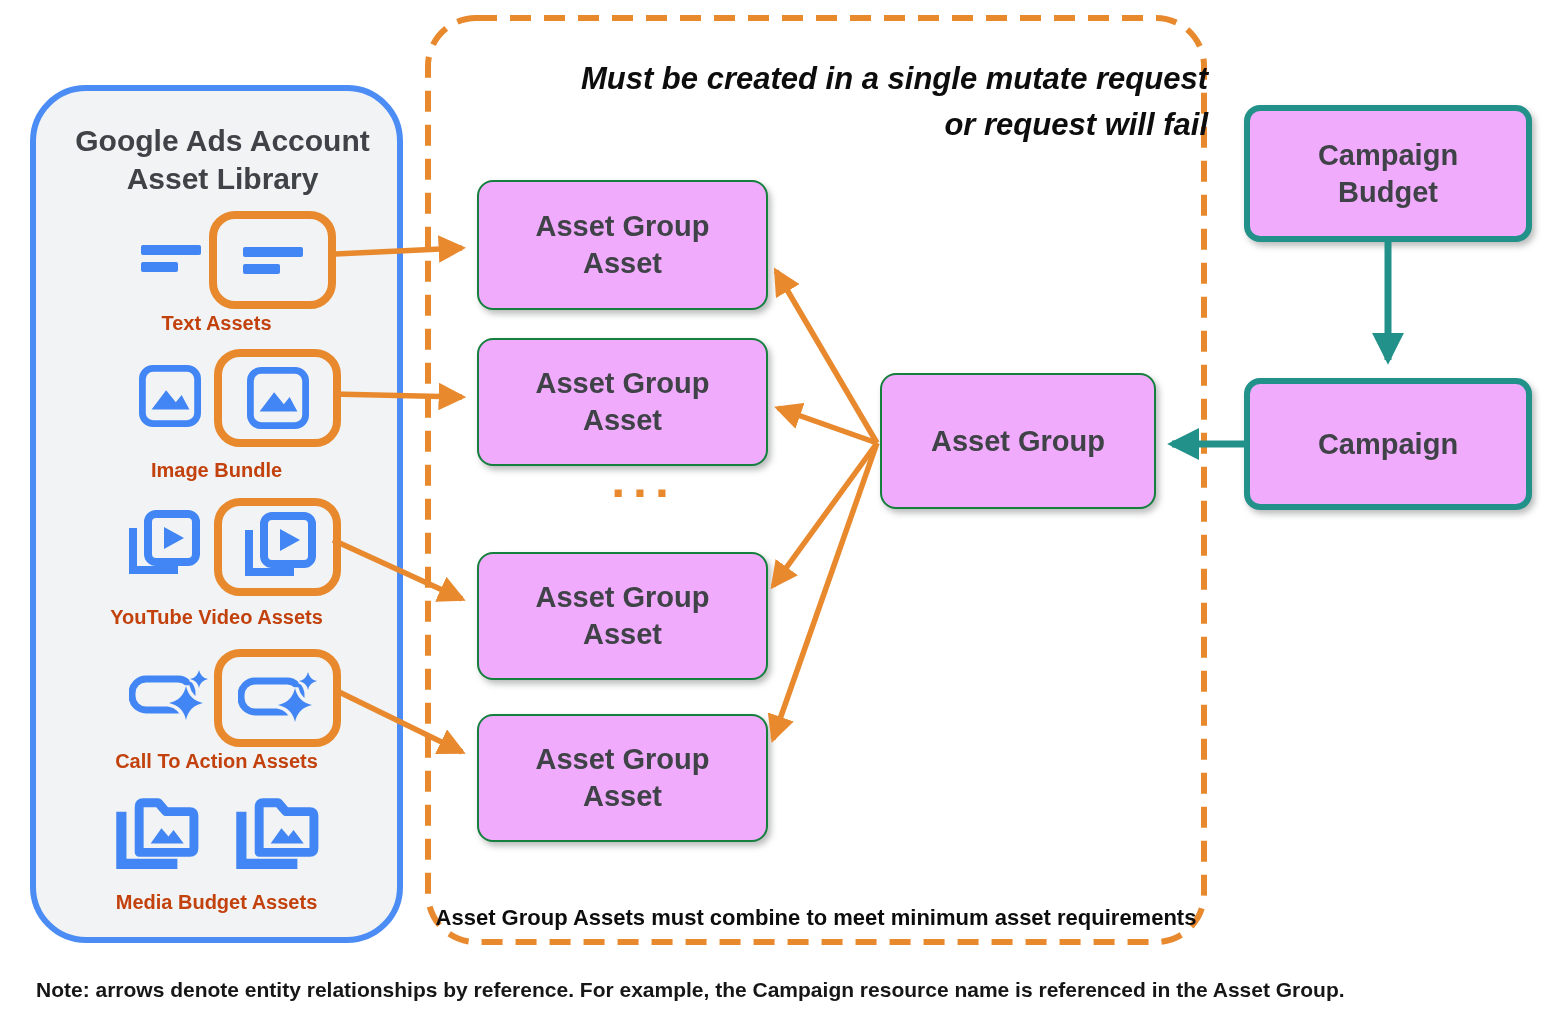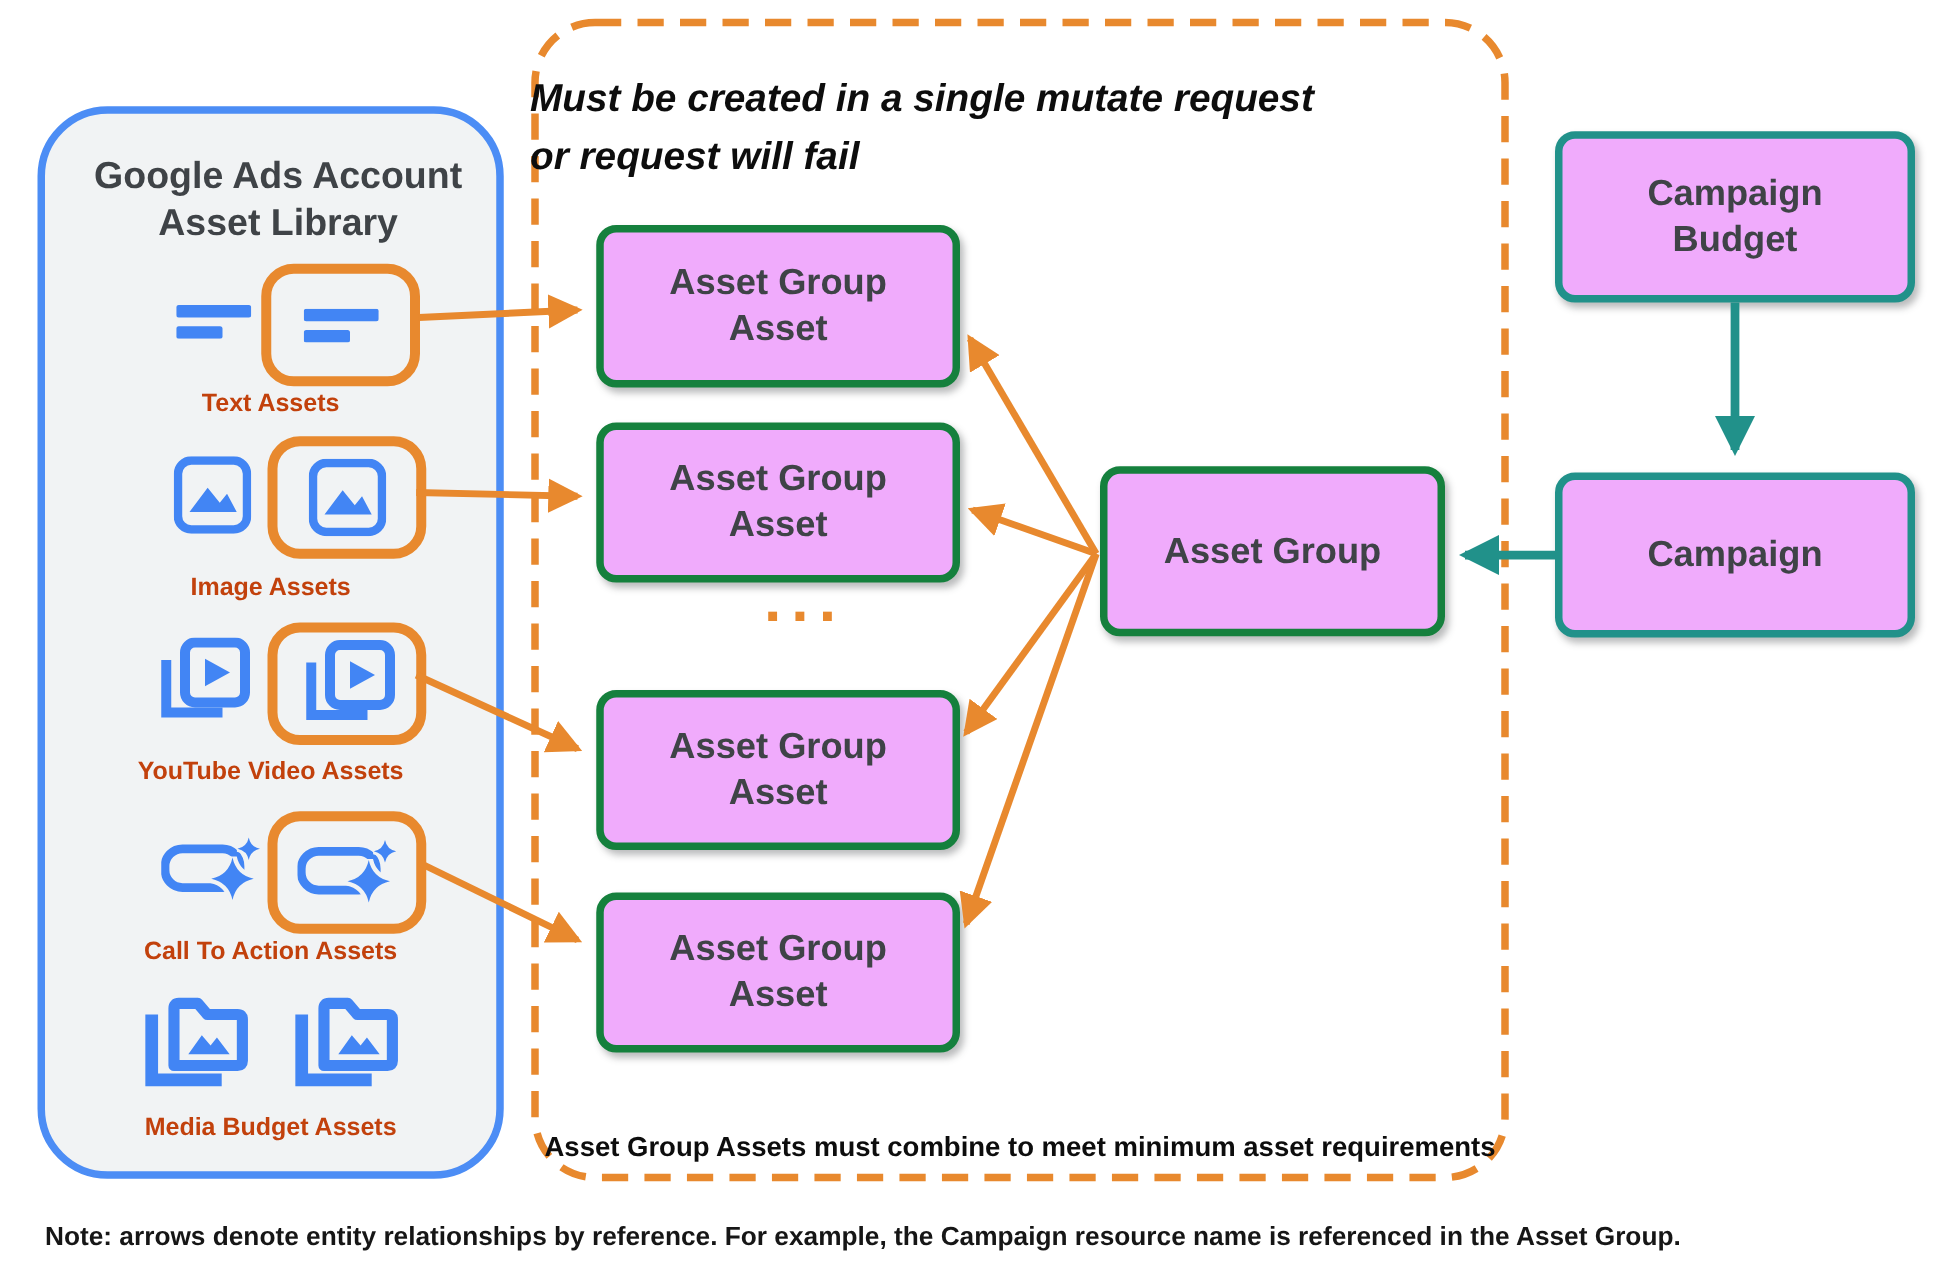--- a/index.html
+++ b/index.html
@@ -26,40 +26,40 @@
     flex:0 0 auto;
   }
   .asset-label {
     position:absolute; left:0; right:0; text-align:center;
     font-size:20px; font-weight:bold; color:#c2410c;
   }
 
   
   .mutate-box { position:absolute; left:424px; top:14px; width:784px; height:932px; z-index:0; }
   .mutate-title {
-    position:absolute; top:42px; left:0; right:0; text-align:left;
+    position:absolute; top:42px; left:0; right:0; text-align:right;
     font-size:31px; line-height:46px; font-weight:bold; font-style:italic; color:#0d0d0d;
   }
   .mutate-caption {
     position:absolute; top:856px; left:0; right:0; text-align:center;
     font-size:22px; font-weight:bold; color:#0d0d0d;margin-top:35px;
   }
   .ellipsis {
     position:absolute; left:604px; top:455px; width:80px; text-align:center;
     font-size:50px; line-height:50px; font-weight:900; color:#E8892E; letter-spacing:8px;
   }
 
   
   .node {
     position:absolute; box-sizing:border-box; background:#f0abfc;
     border-radius:16px; display:flex; align-items:center; justify-content:center;
     text-align:center; font-size:29px; line-height:37px; font-weight:bold; color:#3F4347;
     box-shadow:3px 4px 6px rgba(60,64,67,0.35); z-index:2;
   }
-  .node.orange { border:6px solid #15803d; }
+  .node.orange { border:2px solid #15803d; }
   .node.teal   { border:6px solid #21918A; }
 
   
   .arrows { position:absolute; left:0; top:0; z-index:3; pointer-events:none; }
 
   
   .note {
     position:absolute; left:36px; top:978px; font-size:21px; font-weight:bold; color:#161616;
   }
 </style>
@@ -104,21 +104,21 @@
             <path d="M13 46 L28 26 L38 38.5 L44 31 L52 46 Z" fill="#4285F4"></path>
           </svg>
       </span>
       <span class="hl-box">
         <svg width="62" height="62" viewBox="0 0 64 64">
             <rect x="3.5" y="3.5" width="57" height="57" rx="11" fill="none" stroke="#4285F4" stroke-width="7"></rect>
             <path d="M13 46 L28 26 L38 38.5 L44 31 L52 46 Z" fill="#4285F4"></path>
           </svg>
       </span>
     </div>
-    <div class="asset-label" style="top:368px;">Image Assets</div>
+    <div class="asset-label" style="top:368px;">Image Bundle</div>
 
     <div class="icon-row" style="left:88px; top:407px; height:98px; gap:14px;">
       <span>
         <svg width="76" height="70" viewBox="0 0 76 70">
             <path d="M9 18 V60 H54" fill="none" stroke="#4285F4" stroke-width="8"></path>
             <rect x="24" y="4" width="48" height="48" rx="8" fill="none" stroke="#4285F4" stroke-width="8"></rect>
             <path d="M40 17 L60 28 L40 39 Z" fill="#4285F4"></path>
           </svg>
       </span>
       <span class="hl-box">

